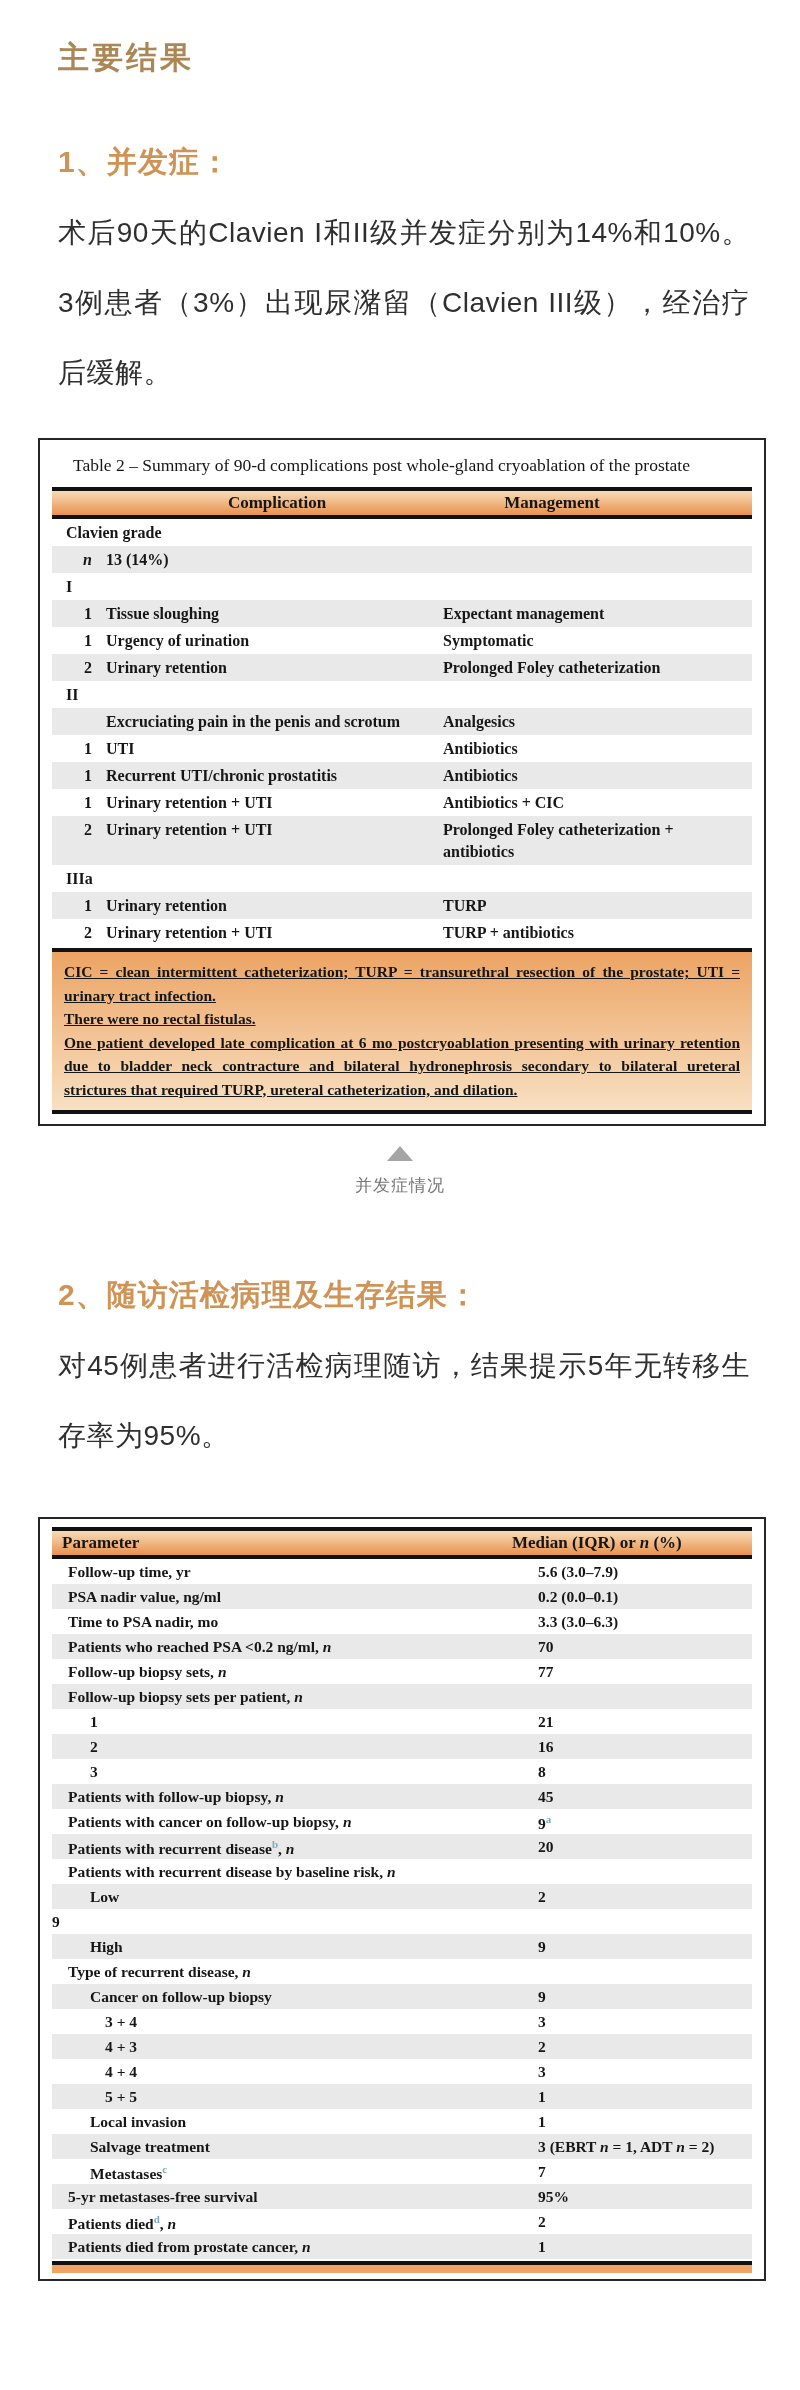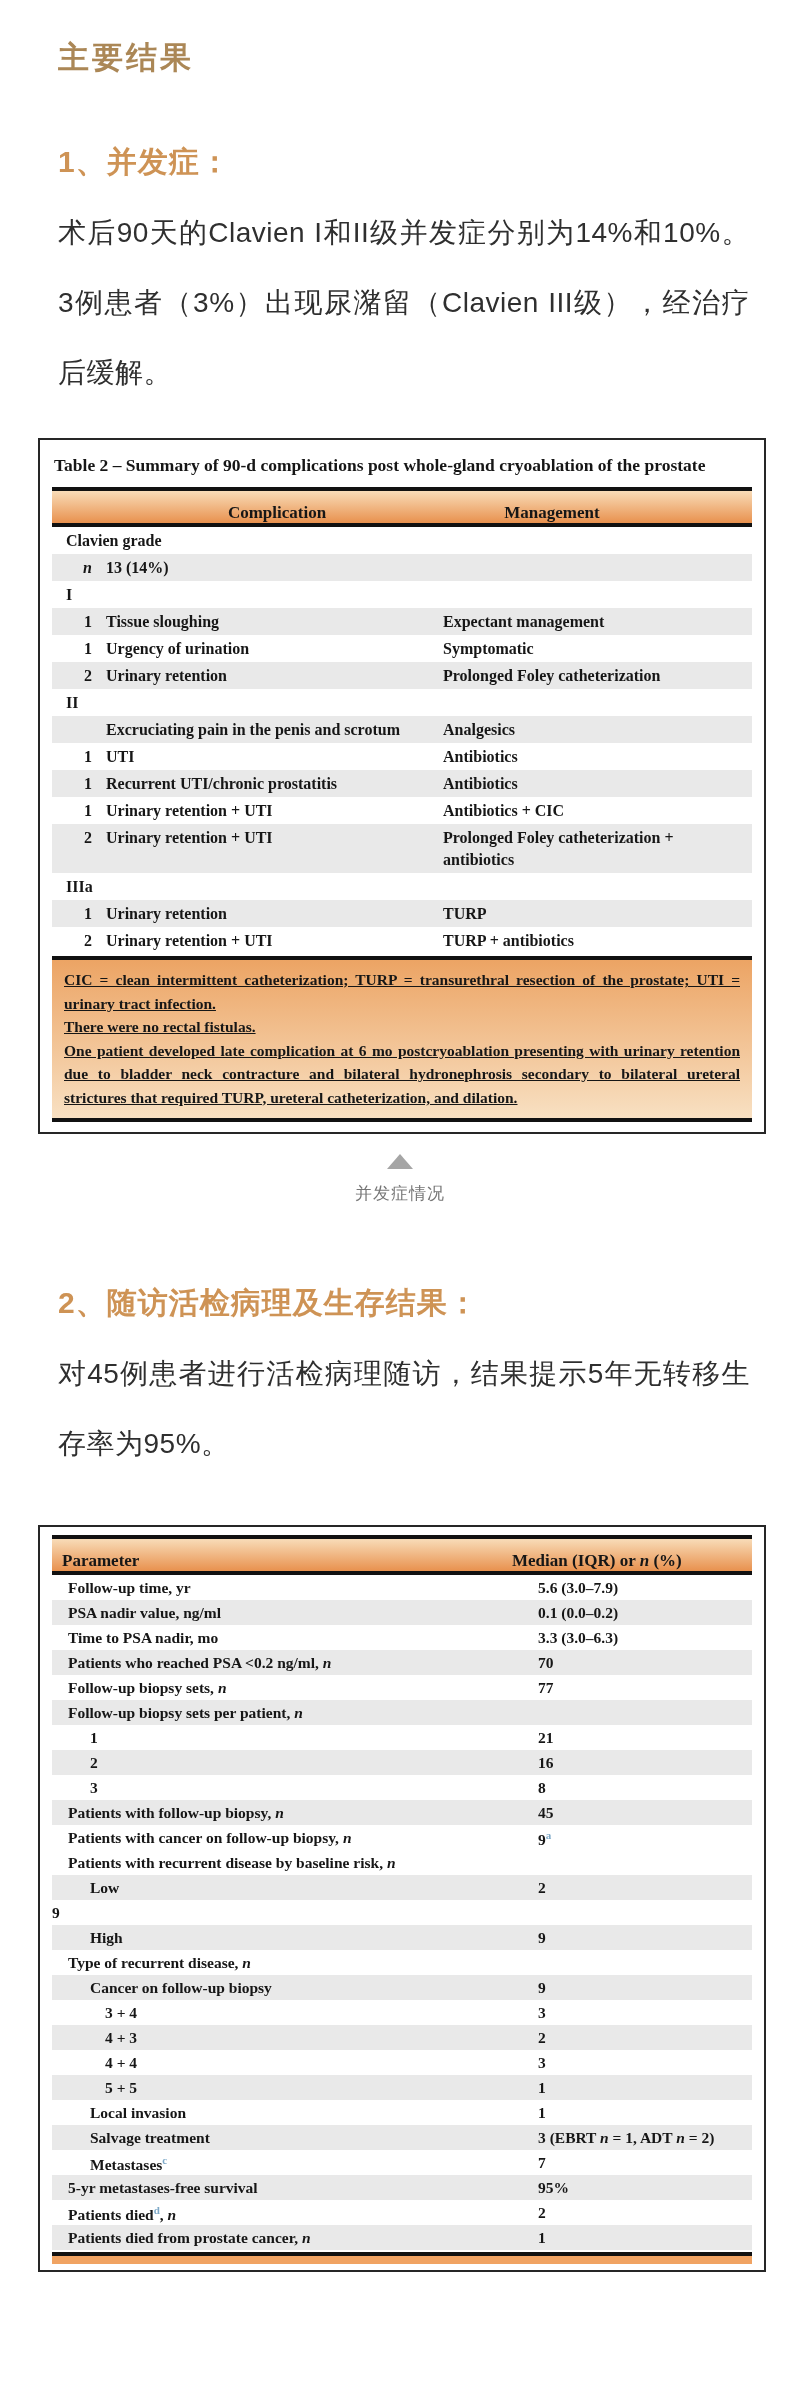--- a/index.html
+++ b/index.html
@@ -42,25 +42,25 @@
 
   
   .figframe{
     width:728px;margin:30px 0 0 38px;
     border:2px solid #262626;background:#fff;
     padding:12px 12px 10px 12px;
     font-family:"Liberation Serif",serif;color:#161616;
   }
   .figframe.second{margin-top:46px;padding:8px 12px 6px 12px;}
   .tcap{
-    font-weight:bold;font-size:17.5px;line-height:23px;
-    max-width:655px;margin:2px 0 10px 2px;
+    font-weight:normal;font-size:17.5px;line-height:23px;
+    max-width:655px;margin:2px 0 10px 2px;text-align:center;
   }
   .thead{
-    display:flex;align-items:flex-end;height:40px;
+    display:flex;align-items:center;height:32px;
     background:linear-gradient(180deg,var(--hdr-grad-top),var(--hdr-grad-bot));
     border-top:4px solid var(--rule-black);
     border-bottom:4px solid var(--rule-black);
     font-weight:bold;font-size:17px;
   }
   .thead1 .hc1{flex:0 0 390px;text-align:center;padding-left:60px;}
   .thead1 .hc2{flex:1;text-align:center;padding-right:90px;}
   .thead2 .hc1{flex:0 0 460px;padding-left:10px;}
   .thead2 .hc2{flex:1;}
 
@@ -207,21 +207,21 @@
       <span class="hc1">Parameter</span>
       <span class="hc2">Median (IQR) or <i>n</i> (%)</span>
     </div>
     <div id="t2body">
         <div class="t2row">
           <div class="t2label">Follow-up time, yr</div>
           <div class="t2value">5.6 (3.0–7.9)</div>
         </div>
         <div class="t2row alt">
           <div class="t2label">PSA nadir value, ng/ml</div>
-          <div class="t2value">0.1 (0.0–0.2)</div>
+          <div class="t2value">0.2 (0.0–0.1)</div>
         </div>
         <div class="t2row">
           <div class="t2label">Time to PSA nadir, mo</div>
           <div class="t2value">3.3 (3.0–6.3)</div>
         </div>
         <div class="t2row alt">
           <div class="t2label">Patients who reached PSA &lt;0.2 ng/ml, <i>n</i></div>
           <div class="t2value">70</div>
         </div>
         <div class="t2row">
@@ -244,20 +244,24 @@
           <div class="t2label ind1">3</div>
           <div class="t2value">8</div>
         </div>
         <div class="t2row alt">
           <div class="t2label">Patients with follow-up biopsy, <i>n</i></div>
           <div class="t2value">45</div>
         </div>
         <div class="t2row">
           <div class="t2label">Patients with cancer on follow-up biopsy, <i>n</i></div>
           <div class="t2value">9<sup>a</sup></div>
+        </div>
+        <div class="t2row alt">
+          <div class="t2label">Patients with recurrent disease<sup>b</sup>, <i>n</i></div>
+          <div class="t2value">20</div>
         </div>
         <div class="t2row">
           <div class="t2label">Patients with recurrent disease by baseline risk, <i>n</i></div>
           <div class="t2value"></div>
         </div>
         <div class="t2row alt">
           <div class="t2label ind1">Low</div>
           <div class="t2value">2</div>
         </div>
         <div class="t2row">

